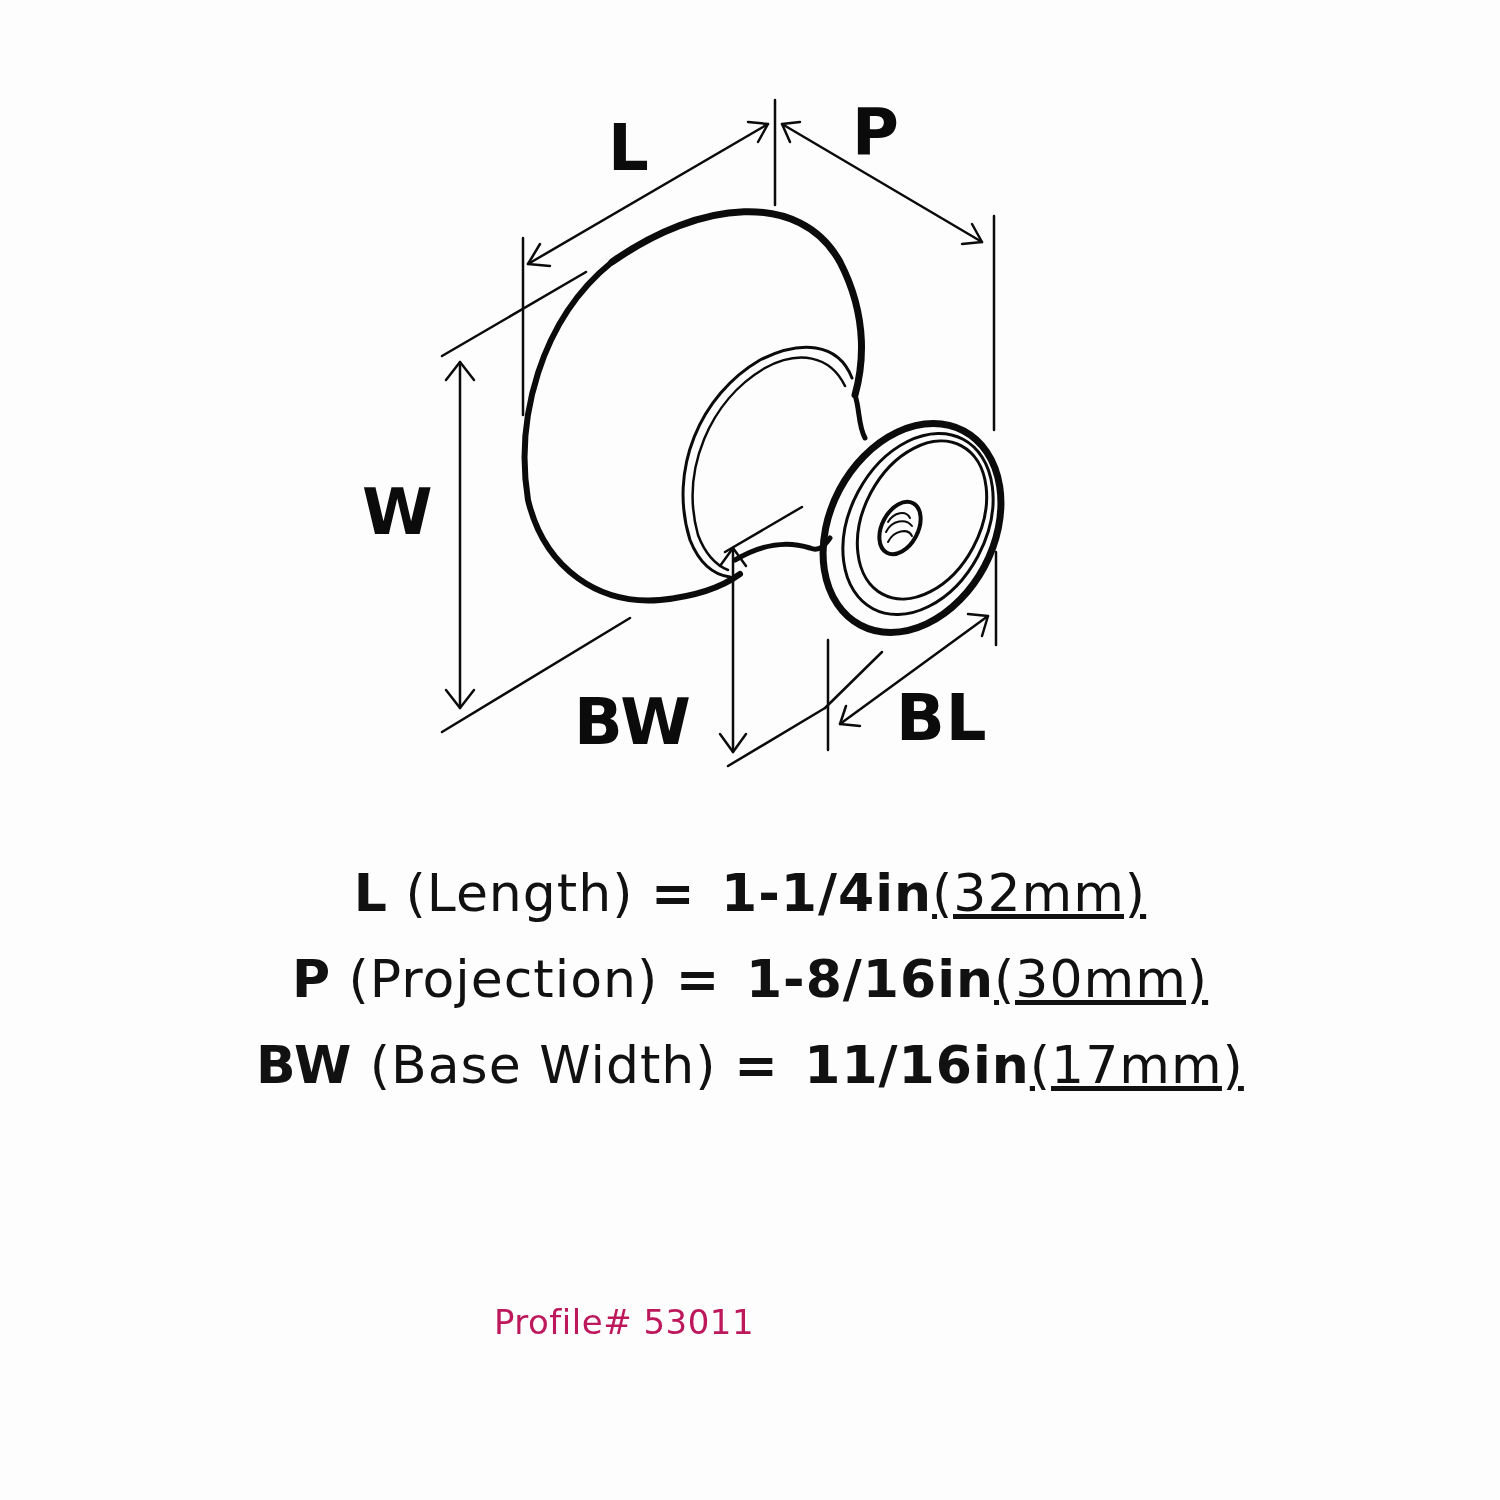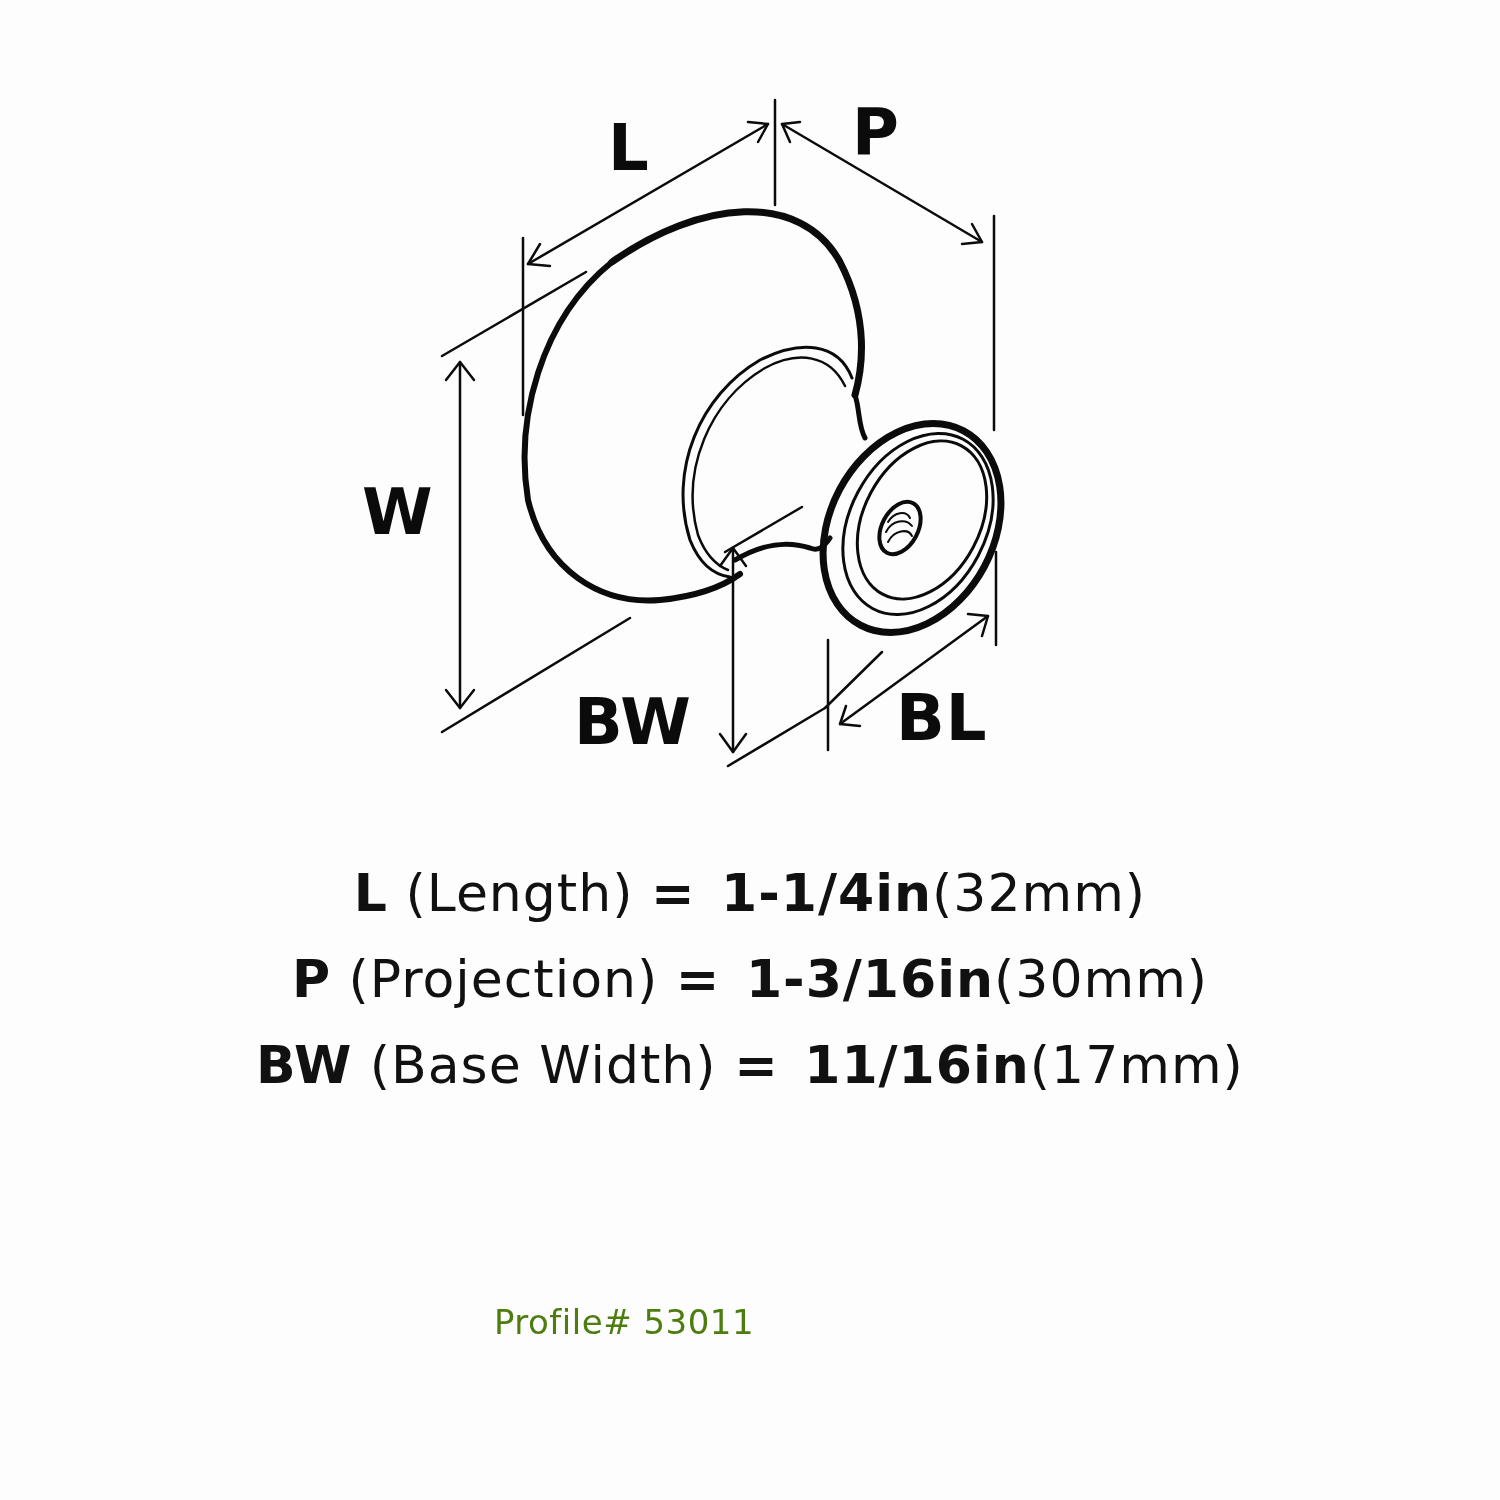--- a/index.html
+++ b/index.html
@@ -43,29 +43,29 @@
       line-height: 86px;
       font-size: 52px;
       white-space: nowrap;
       color: #111;
       letter-spacing: 1px;
     }
     .spec-code { font-weight: bold; }
     .spec-name { font-weight: normal; margin-top: 40px; }
     .spec-eq { font-weight: bold; }
     .spec-in { font-weight: bold; margin-left: 8px; }
-    .spec-mm { font-weight: normal; }
+    .spec-mm { font-weight: normal; text-decoration: underline; }
     .profile {
       position: absolute;
       left: 0;
       top: 1302px;
       width: 1248px;
       text-align: center;
       font-size: 34px;
-      color: #4d7c0f;
+      color: #be185d;
       letter-spacing: 0.5px;
     }
   </style>
 </head>
 <body>
 
 <div class="drawing">
   <svg width="1500" height="820" viewBox="0 0 1500 820" fill="none" stroke="#0b0b0b" stroke-linecap="round" stroke-linejoin="round">
 
     <g>
@@ -142,21 +142,21 @@
   <div class="spec-row">
     <span class="spec-code">L</span>
     <span class="spec-name">(Length)</span>
     <span class="spec-eq">=</span>
     <span class="spec-in">1-1/4in</span><span class="spec-mm">(32mm)</span>
   </div>
   <div class="spec-row">
     <span class="spec-code">P</span>
     <span class="spec-name">(Projection)</span>
     <span class="spec-eq">=</span>
-    <span class="spec-in">1-3/16in</span><span class="spec-mm">(30mm)</span>
+    <span class="spec-in">1-8/16in</span><span class="spec-mm">(30mm)</span>
   </div>
   <div class="spec-row">
     <span class="spec-code">BW</span>
     <span class="spec-name">(Base Width)</span>
     <span class="spec-eq">=</span>
     <span class="spec-in">11/16in</span><span class="spec-mm">(17mm)</span>
   </div>
 </div>
 
 <div class="profile">Profile# 53011</div>

